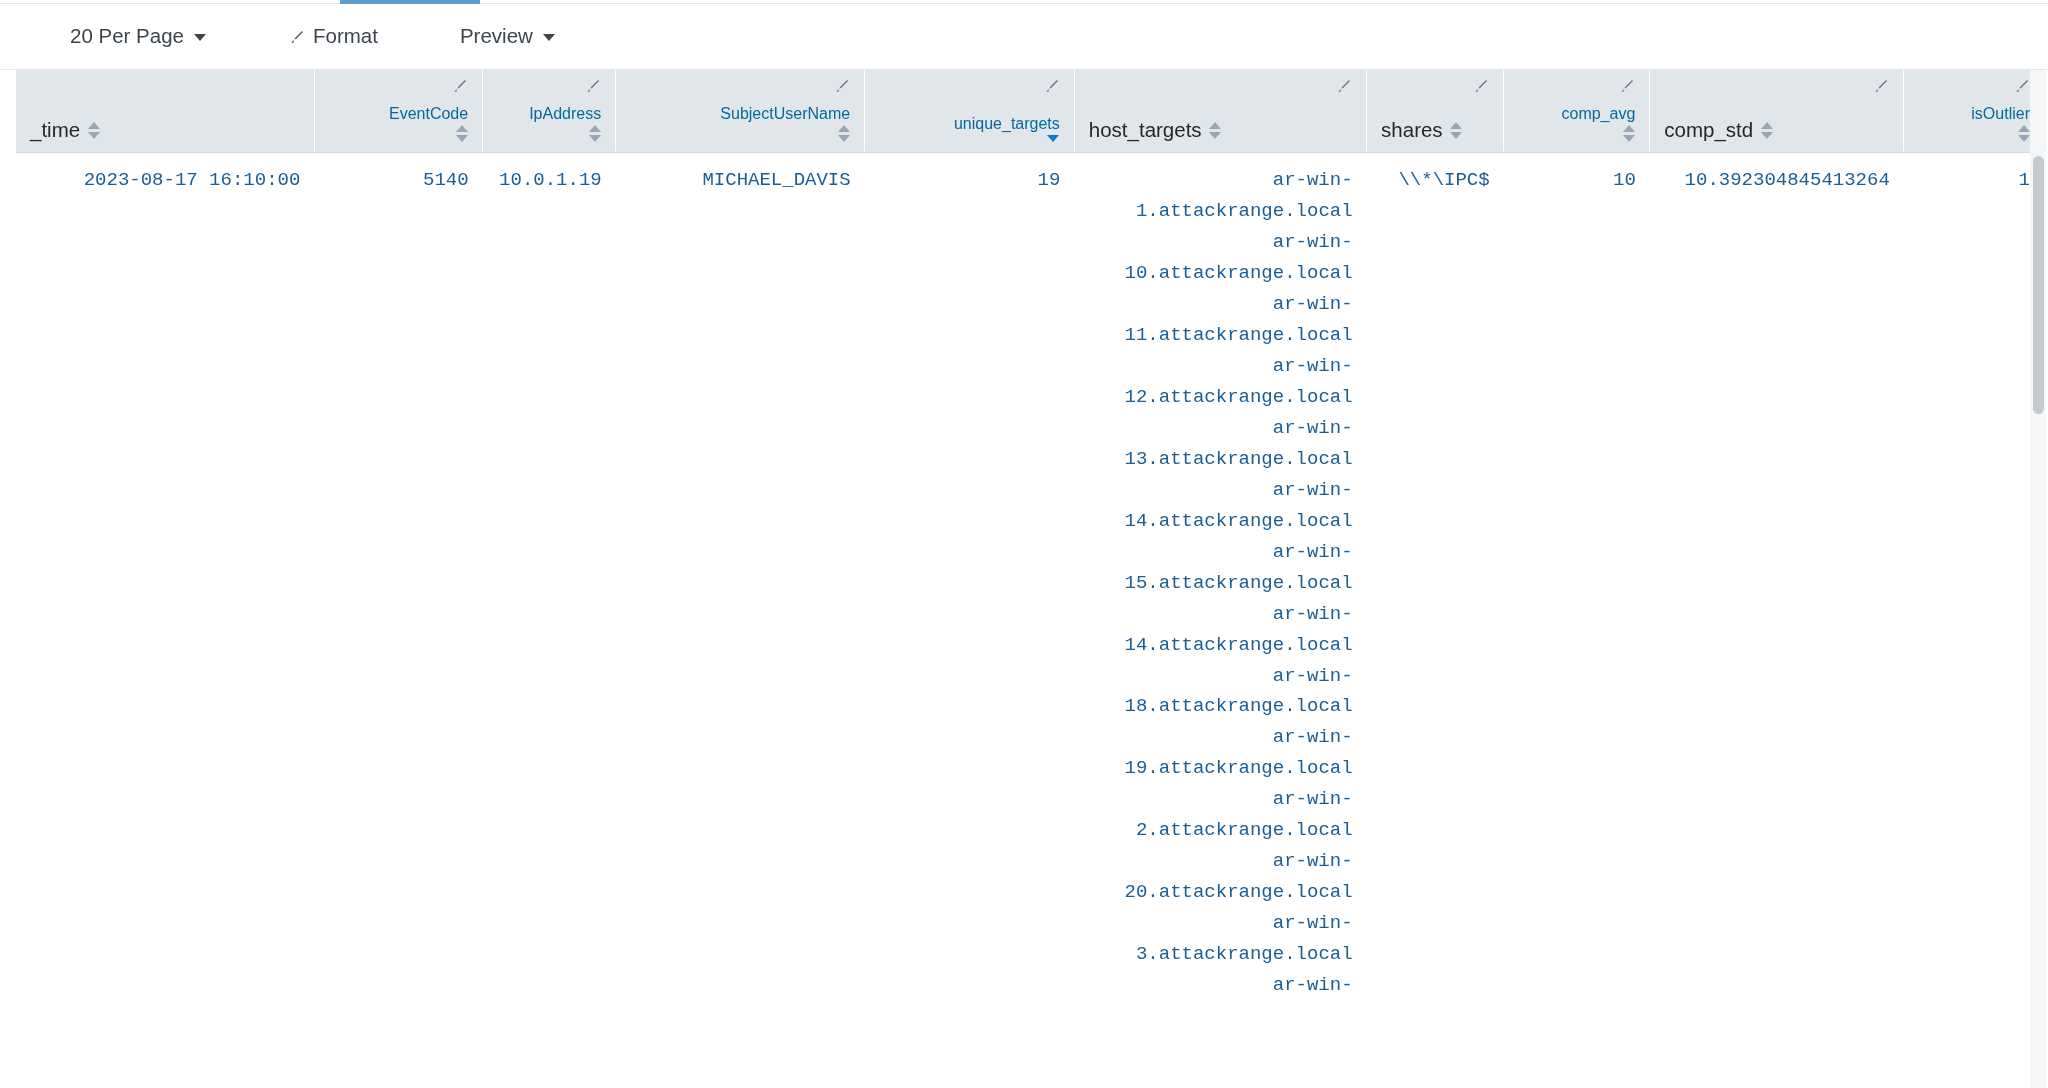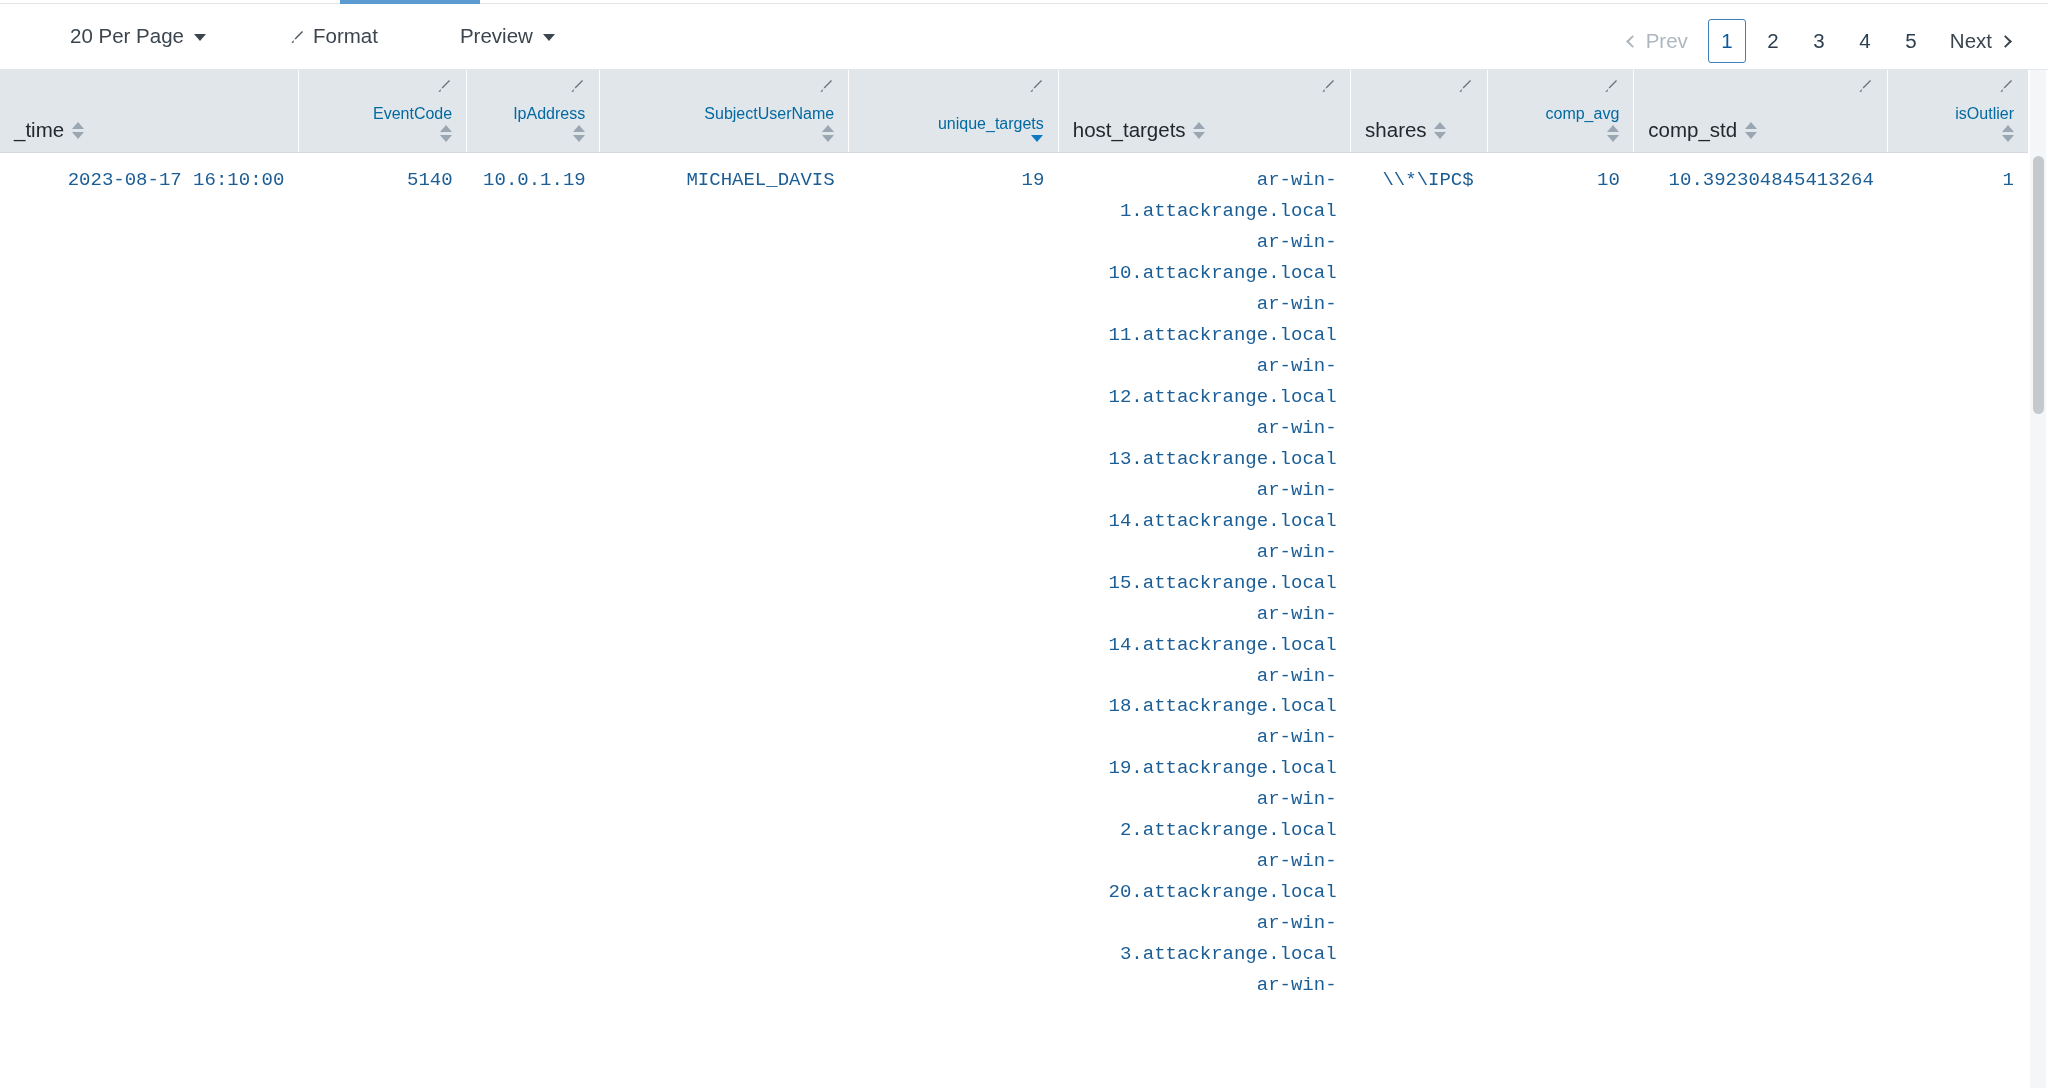--- a/index.html
+++ b/index.html
@@ -123,21 +123,21 @@
   .pg-num.inactive { color: #2c3e50; }
   .pg-num.active {
     border: 1px solid #3c7fb8;
     color: #0b5a9c;
     background: #ffffff;
   }
 
   
   .table-wrap {
     position: absolute;
-    top: 70px; left: 0;
+    top: 70px; left: 16px;
     width: 2028px;
     height: 1018px;
     overflow: hidden;
     background: #ffffff;
   }
   table.grid {
     border-collapse: collapse;
     table-layout: fixed;
     width: 2028px;
   }
@@ -266,35 +266,20 @@
         <span>Format</span>
       </div>
 
       <div class="tb-item">
         <span>Preview</span>
         <span class="caret-down"></span>
       </div>
 
     </div>
 
-    <div class="pager">
-      <div class="pg-prev">
-        <span class="chev left"></span>
-        <span>Prev</span>
-      </div>
-      <div class="pg-num active">1</div>
-      <div class="pg-num inactive">2</div>
-      <div class="pg-num inactive">3</div>
-      <div class="pg-num inactive">4</div>
-      <div class="pg-num inactive">5</div>
-      <div class="pg-next">
-        <span>Next</span>
-        <span class="chev right"></span>
-      </div>
-    </div>
   </div>
 
   <div class="table-wrap">
     <table class="grid">
       <colgroup>
           <col style="width: 296px;">
           <col style="width: 167px;">
           <col style="width: 132px;">
           <col style="width: 247px;">
           <col style="width: 208px;">

